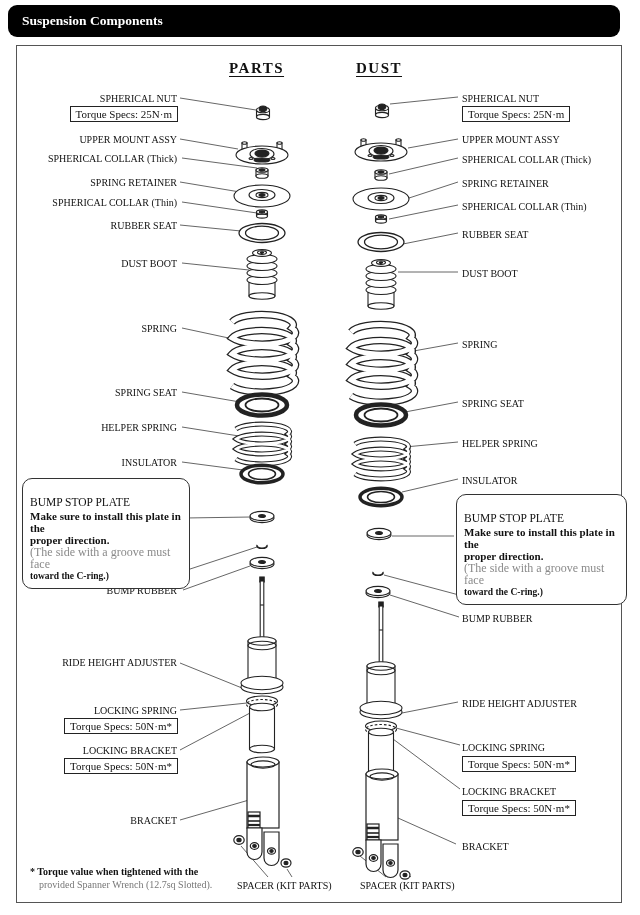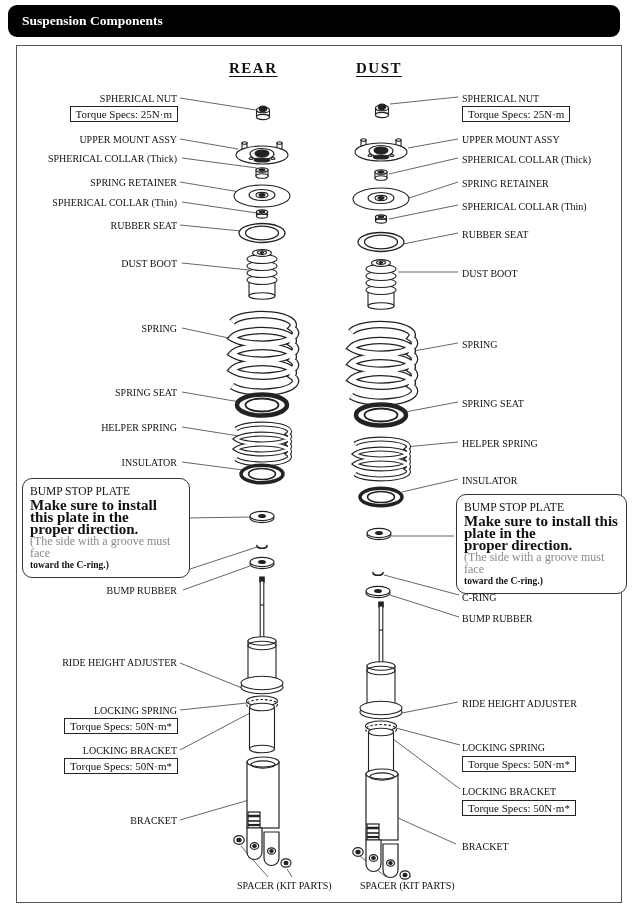--- a/index.html
+++ b/index.html
@@ -12,44 +12,44 @@
            box-sizing:border-box; background:#fff; }
   .hdr { position:absolute; font-weight:bold; font-size:15px; letter-spacing:1.5px;
          text-decoration:underline; text-underline-offset:3px; color:#111; }
   .lbl { position:absolute; font-size:10px; line-height:13px; color:#111; white-space:nowrap; }
   .fr  { right:463px; text-align:right; }
   .re  { left:462px; text-align:left; }
   .tbox { position:absolute; font-size:11px; line-height:12px; border:1px solid #222;
           padding:1px 5px; color:#111; background:#fff; white-space:nowrap; }
   .frbox { right:462px; }
   .rebox { left:462px; }
-  .note { position:absolute; border:1.4px solid #333; border-radius:10px; padding:5px 7px 6px 7px;
+  .note { position:absolute; border:1.4px solid #333; border-radius:10px; padding:16px 7px 6px 7px;
           background:#fff; z-index:3; }
   .note-title { font-size:11.5px; line-height:15px; color:#111; }
-  .note-body  { font-size:15px; line-height:12px; font-weight:bold; color:#111; }
+  .note-body  { font-size:11px; line-height:12px; font-weight:bold; color:#111; }
   .note-hint  { font-size:12px; line-height:12px; color:#8a8a8a; }
   .note-hint2 { font-size:9.5px; line-height:12px; font-weight:bold; color:#111; }
   .foot { position:absolute; left:30px; top:865px; }
   .foot-l1 { font-size:10px; line-height:13px; font-weight:bold; color:#111; white-space:nowrap; }
   .foot-l2 { font-size:10px; line-height:13px; color:#777; margin-left:9px; white-space:nowrap; }
   svg.art { position:absolute; left:0; top:0; z-index:1; }
   .lbl, .tbox, .hdr { z-index:2; }
 </style>
 </head>
 <body>
 
 <div id="page">
 
   <div class="titlebar">
     <span>Suspension Components</span>
   </div>
 
   <div class="frame"></div>
 
-  <div class="hdr" style="left:229px; top:60px;">REAR</div>
+  <div class="hdr" style="left:229px; top:60px;">PARTS</div>
   <div class="hdr" style="left:356px; top:60px;">DUST</div>
 
   <svg class="art" width="640" height="915" viewBox="0 0 640 915">
     <defs>
       <g id="p-nut" fill="#fff" stroke="#222" stroke-width="1.1">
         <rect x="-6.5" y="0" width="13" height="7"></rect>
         <ellipse cx="0" cy="7" rx="6.5" ry="2.6"></ellipse>
         <ellipse cx="0" cy="0" rx="6.5" ry="2.8"></ellipse>
         <ellipse cx="0" cy="-1.2" rx="3.8" ry="2.8" fill="#222"></ellipse>
       </g>
@@ -293,14 +293,18 @@
   <div class="lbl" style="left:360px; top:879px;">SPACER (KIT PARTS)</div>
 
   <div class="note" style="left:456px; top:494px; width:155px;">
     <div class="note-title">BUMP STOP PLATE</div>
     <div class="note-body">Make sure to install this plate in the</div>
     <div class="note-body">proper direction.</div>
     <div class="note-hint">(The side with a groove must face</div>
     <div class="note-hint2">toward the C-ring.)</div>
   </div>
 
+  <div class="foot">
+    <div class="foot-l1">* Torque value when tightened with the</div>
+    <div class="foot-l2">provided Spanner Wrench (12.7sq Slotted).</div>
+  </div>
 
 </div>
 
 </body></html>

